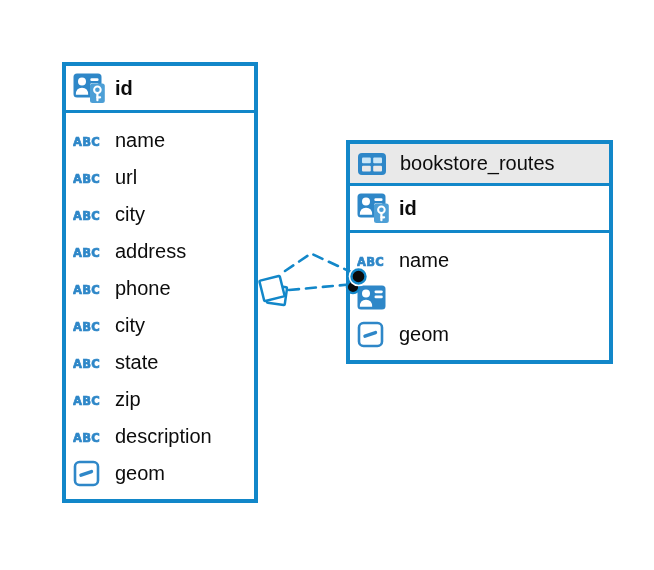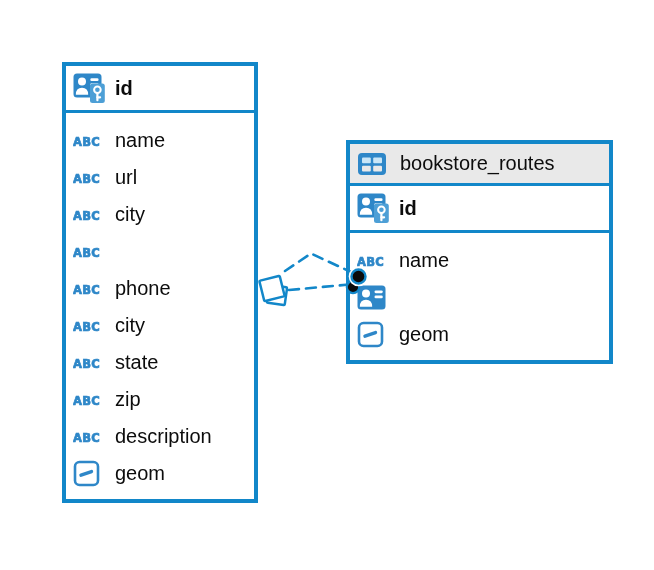--- a/index.html
+++ b/index.html
@@ -91,20 +91,21 @@
           </svg>
         </span>
         <span class="lbl">city</span>
       </div>
       <div class="row">
         <span class="icn">
           <svg width="31" height="16" viewBox="0 0 31 16">
             <text x="0" y="12.5" font-family="DejaVu Sans,sans-serif" font-size="11.5" font-weight="bold" fill="#2e87c8" stroke="#2e87c8" stroke-width="0.7" letter-spacing="0.3">ABC</text>
           </svg>
         </span>
+        <span class="lbl">address</span>
       </div>
       <div class="row">
         <span class="icn">
           <svg width="31" height="16" viewBox="0 0 31 16">
             <text x="0" y="12.5" font-family="DejaVu Sans,sans-serif" font-size="11.5" font-weight="bold" fill="#2e87c8" stroke="#2e87c8" stroke-width="0.7" letter-spacing="0.3">ABC</text>
           </svg>
         </span>
         <span class="lbl">phone</span>
       </div>
       <div class="row">

